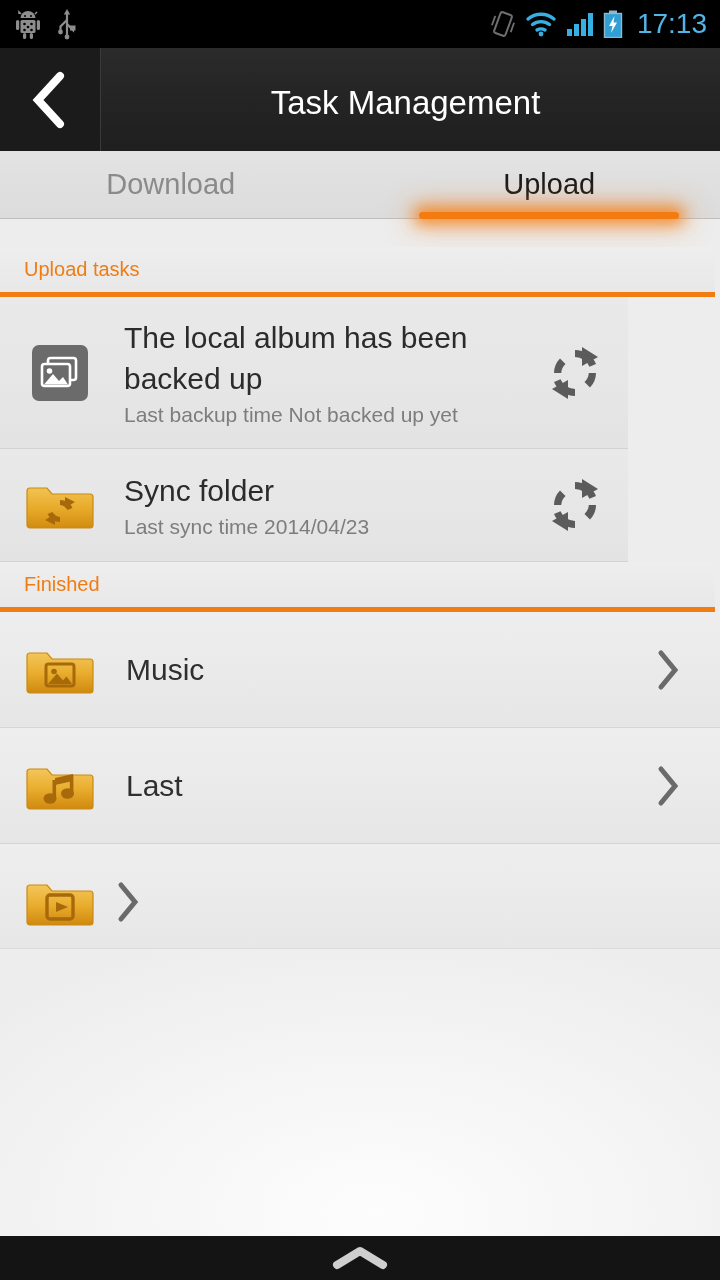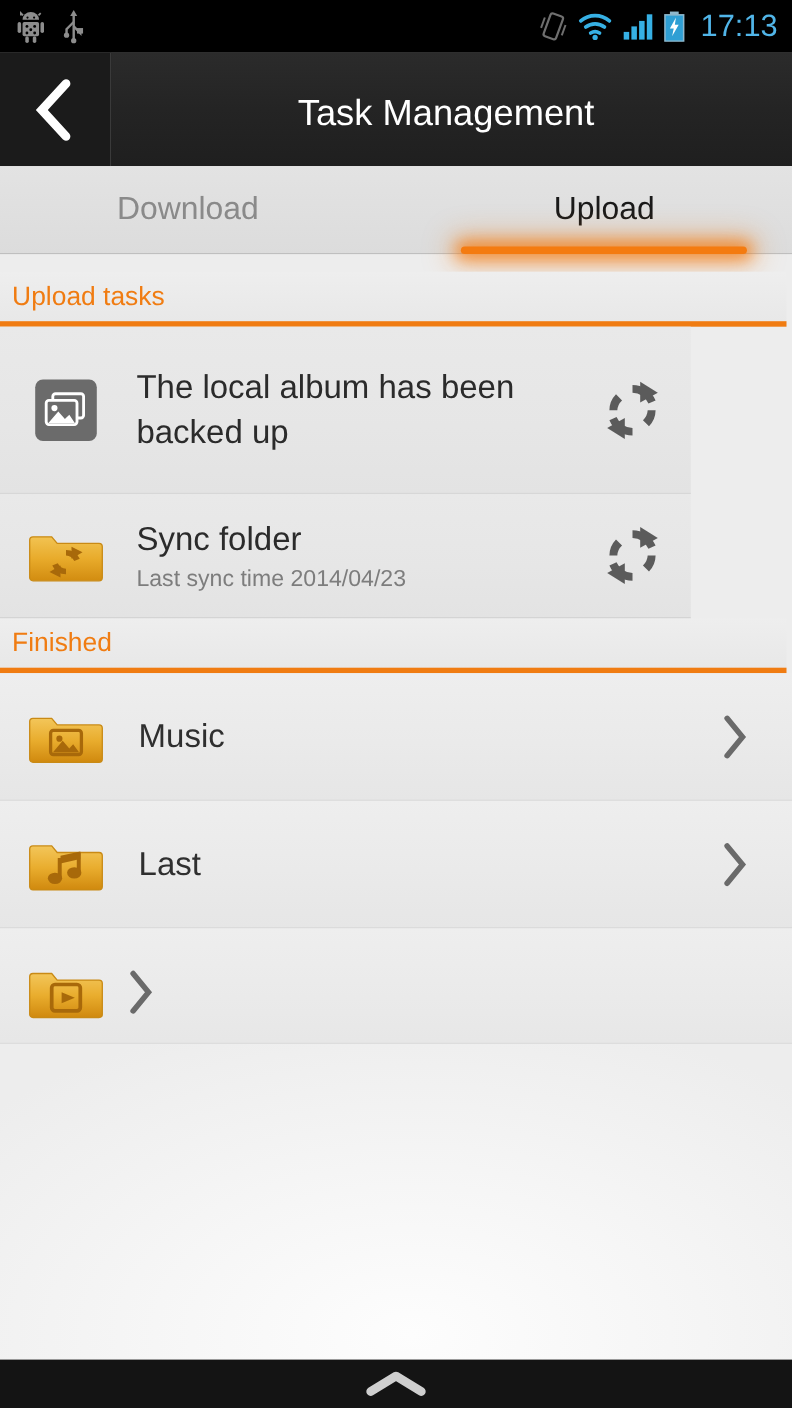--- a/index.html
+++ b/index.html
@@ -34,21 +34,21 @@
   }
   .title-text{
     position:absolute; left:101px; top:0; width:619px; height:110px;
     display:flex; align-items:center; justify-content:center;
     color:#ffffff; font-size:33px; font-weight:400;
     padding-right:10px;
   }
 
   
   .tabs{
-    position:absolute; top:151px; left:0; width:720px; height:80px;
+    position:absolute; top:151px; left:0; width:720px; height:68px;
     background:#e0e0e0;
     background:linear-gradient(to bottom,#e3e3e3 0%,#dcdcdc 100%);
     display:flex;
     border-bottom:1px solid #bfbfbf;
     gap:37px;
   }
   .tab{
     flex:1; display:flex; align-items:center; justify-content:center;
     font-size:29px; position:relative;
   }
@@ -60,23 +60,23 @@
     background:#f47b10;
     box-shadow:0 0 14px 5px rgba(244,123,16,0.75),
                0 0 26px 10px rgba(244,123,16,0.35);
   }
 
   
   .section-header{
     width:715px; height:50px;
     background:#ececec;
     background:linear-gradient(to bottom,#eeeeee,#e8e8e8);
-    color:#f07c12; font-size:24px;
+    color:#f07c12; font-size:20px;
     display:flex; align-items:center;
-    padding-left:11px;
+    padding-left:24px;
     border-bottom:5px solid #f07c12;
   }
 
   
   .list{ position:absolute; top:247px; left:0; width:720px; }
 
   .task-row{
     width:628px; height:152px;
     background:linear-gradient(to bottom,#e9e9e9 0%,#e6e6e6 60%,#e3e3e3 100%);
     border-bottom:1px solid #d2d2d2;
@@ -234,20 +234,21 @@
         <svg width="72" height="72" viewBox="0 0 72 72">
           <rect x="8" y="8" width="56" height="56" rx="7" fill="#6b6b6b"></rect>
           <rect x="24" y="21" width="28" height="22" rx="2.5" fill="none" stroke="#ffffff" stroke-width="2.6"></rect>
           <rect x="18" y="27" width="28" height="22" rx="2.5" fill="#6b6b6b" stroke="#ffffff" stroke-width="2.6"></rect>
           <circle cx="25.5" cy="34" r="2.8" fill="#ffffff"></circle>
           <polygon points="20,47.5 29,37 35,44 39,40 44,47.5" fill="#ffffff"></polygon>
         </svg>
       </div>
       <div class="row-text">
         <div class="row-title">The local album has been backed up</div>
+        <div class="row-sub">Last backup time Not backed up yet</div>
       </div>
       <div class="row-action">
         <svg width="58" height="58" viewBox="0 0 58 58">
           <g fill="#5b5b5b">
             <path d="M29 6 A23 23 0 0 1 50 20 L43.5 22.8 A16 16 0 0 0 29 13 Z"></path>
             <path d="M8 29 A21 21 0 0 1 14 14.5 L19.5 20 A13.2 13.2 0 0 0 15.2 29 Z"></path>
             <path d="M29 52 A23 23 0 0 1 8 38 L14.5 35.2 A16 16 0 0 0 29 45 Z"></path>
             <path d="M50 29 A21 21 0 0 1 44 43.5 L38.5 38 A13.2 13.2 0 0 0 42.8 29 Z"></path>
             <polygon points="36,3 36,22 52,13"></polygon>
             <polygon points="22,55 22,36 6,45"></polygon>

